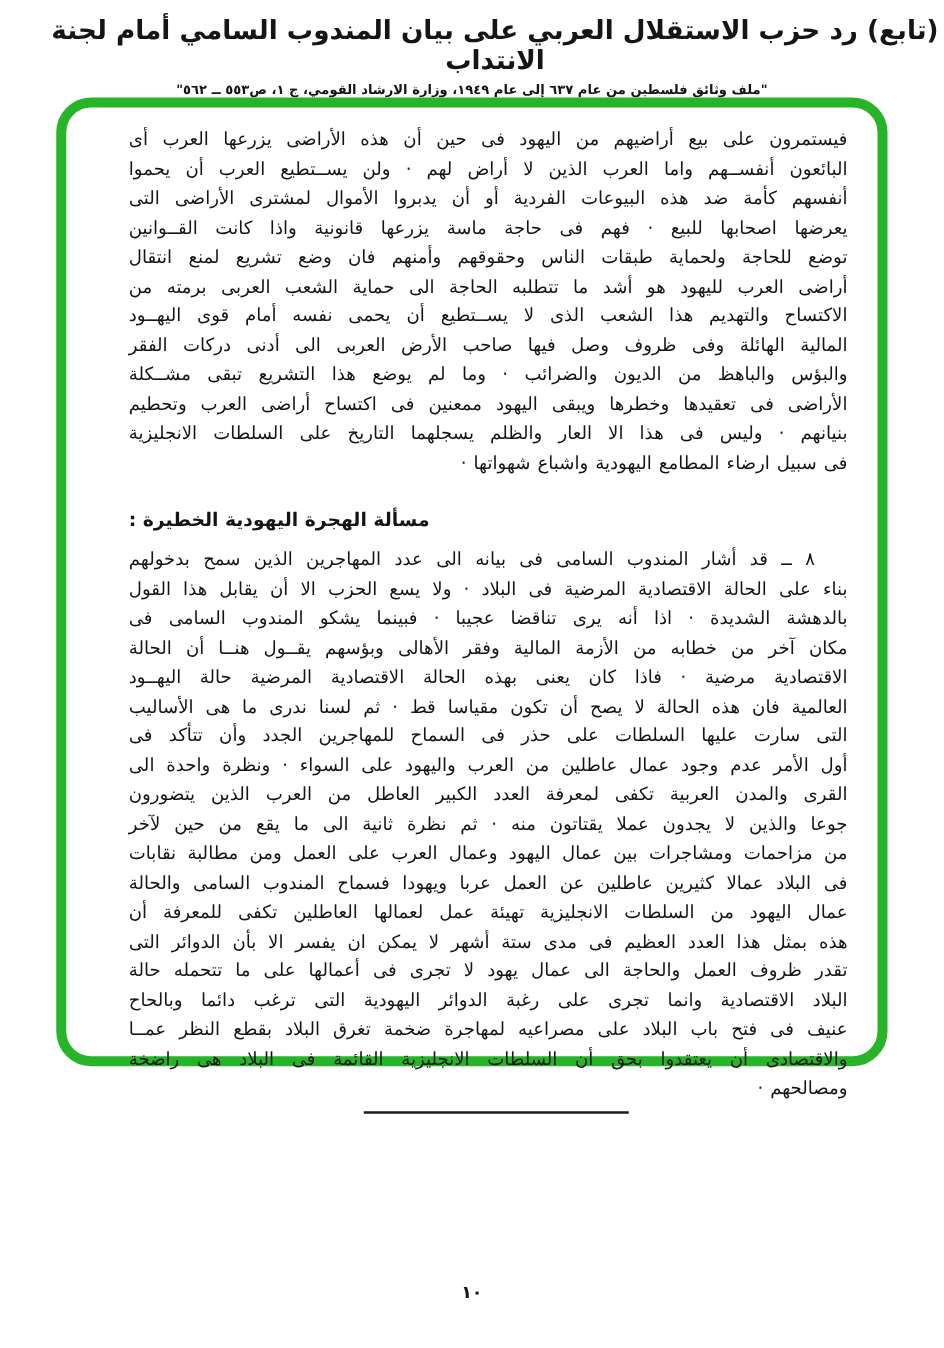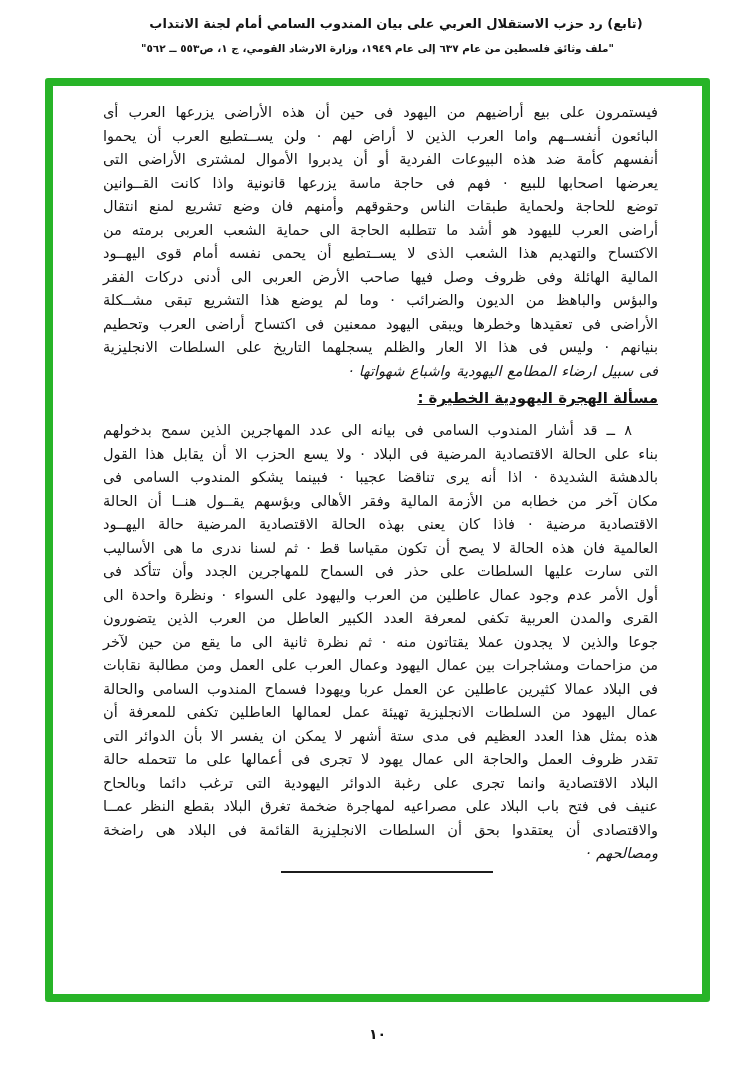--- a/index.html
+++ b/index.html
@@ -18,65 +18,63 @@
   .page-header {
     position: absolute;
     top: 12px;
     left: 0;
     width: 755px;
     text-align: center;
     direction: rtl;
   }
   .header-title {
     font-weight: bold;
-    font-size: 13px;
+    font-size: 21px;
     line-height: 24px;
     letter-spacing: 0px;
     padding-left: 37px;
   }
   .header-source {
     font-weight: bold;
     font-size: 10.5px;
     line-height: 16px;
     margin-top: 4px;
   }
   .frame {
     position: absolute;
     left: 45px;
     top: 78px;
     width: 665px;
-    height: 924px;
+    height: 775px;
     box-sizing: border-box;
     border: 8px solid var(--frame-green, #28b428);
-    border-radius: 3px;
-    padding: 15px 44px 0 50px;
+    border-radius: 28px;
+    padding: 15px 24px 0 50px;
     direction: rtl;
     background: #ffffff;
   }
   .line {
     font-size: 14.5px;
     line-height: 23.5px;
     text-align: justify;
     text-align-last: justify;
     word-spacing: 1px;
   }
   .line.end {
     text-align-last: right;
-    font-style: italic;
   }
   .line.indent {
     padding-right: 26px;
   }
   .sec-heading {
     font-weight: bold;
     font-size: 15px;
     line-height: 24px;
-    margin: 3px 0 9px 0;
-    text-align: right;
-    text-decoration: underline;
+    margin: 21px 0 9px 0;
+    text-align: left;
   }
   .rule {
     width: 212px;
     border: 0;
     border-top: 2px solid #1c1c1c;
     margin: 5px auto 0 auto;
     position: relative;
     right: -6px;
   }
   .page-number {

